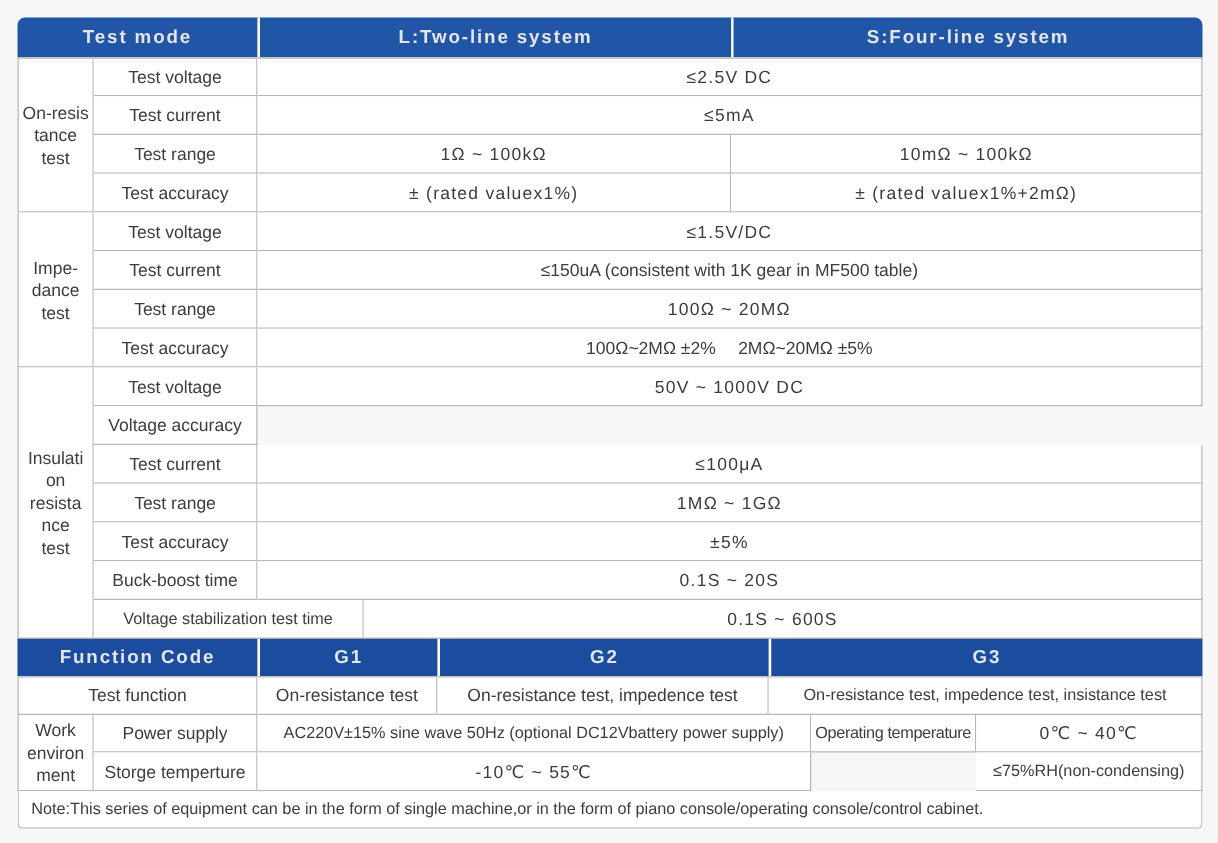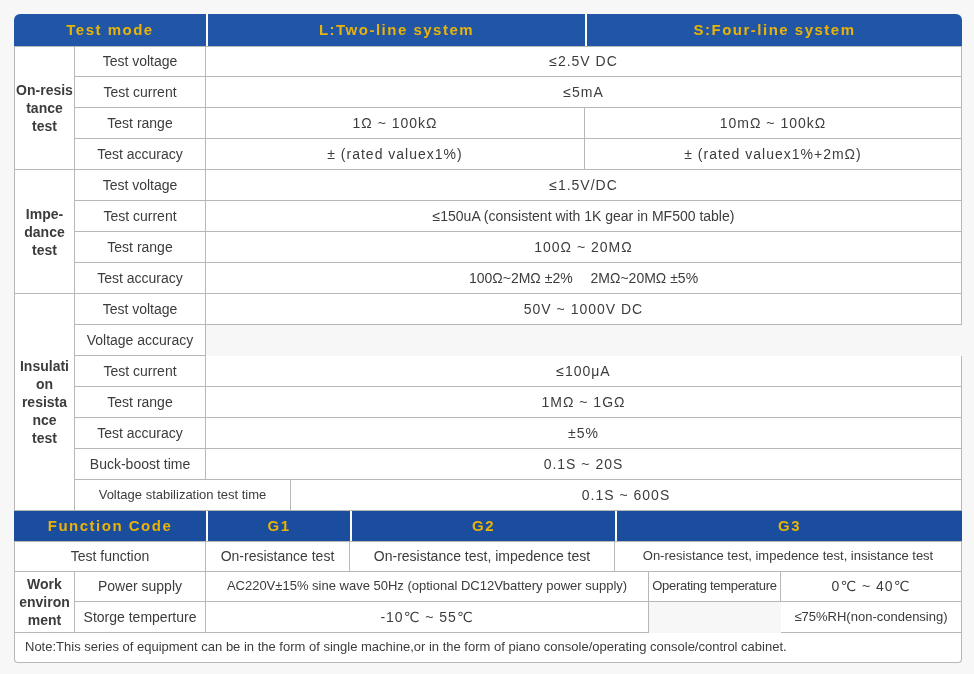--- a/index.html
+++ b/index.html
@@ -23,30 +23,30 @@
     background:#fff;
     border-right:1px solid var(--bd);
     border-bottom:1px solid var(--bd);
     display:flex;align-items:center;justify-content:center;
     text-align:center;color:var(--txt);font-size:14px;
     line-height:1.15;overflow:hidden;
   }
   .bl{border-left:1px solid var(--bd);}
   .bt{border-top:1px solid var(--bd);}
   .blue{
-    background:var(--blue);color:#eab308;border:0;
+    background:var(--blue);color:#e5e5e5;border:0;
     font-size:15px;font-weight:600;letter-spacing:1.5px;
   }
   .fc{background:var(--blue2);}
   .sep{border-left:2px solid #fcfcfc;}
   .rtl{border-top-left-radius:6px;}
   .rtr{border-top-right-radius:6px;}
   .rbl{border-bottom-left-radius:4px;}
   .rbr{border-bottom-right-radius:4px;}
-  .group{white-space:pre-line;line-height:18px;font-weight:bold;}
+  .group{white-space:pre-line;line-height:18px;}
   .sp{letter-spacing:1px;}
   .s13{font-size:13px;}
   .s12{font-size:13px;letter-spacing:-0.3px;}
   .note{justify-content:flex-start;padding-left:10px;text-align:left;}
 </style>
 </head>
 <body>
 
 <div class="spec">
 

